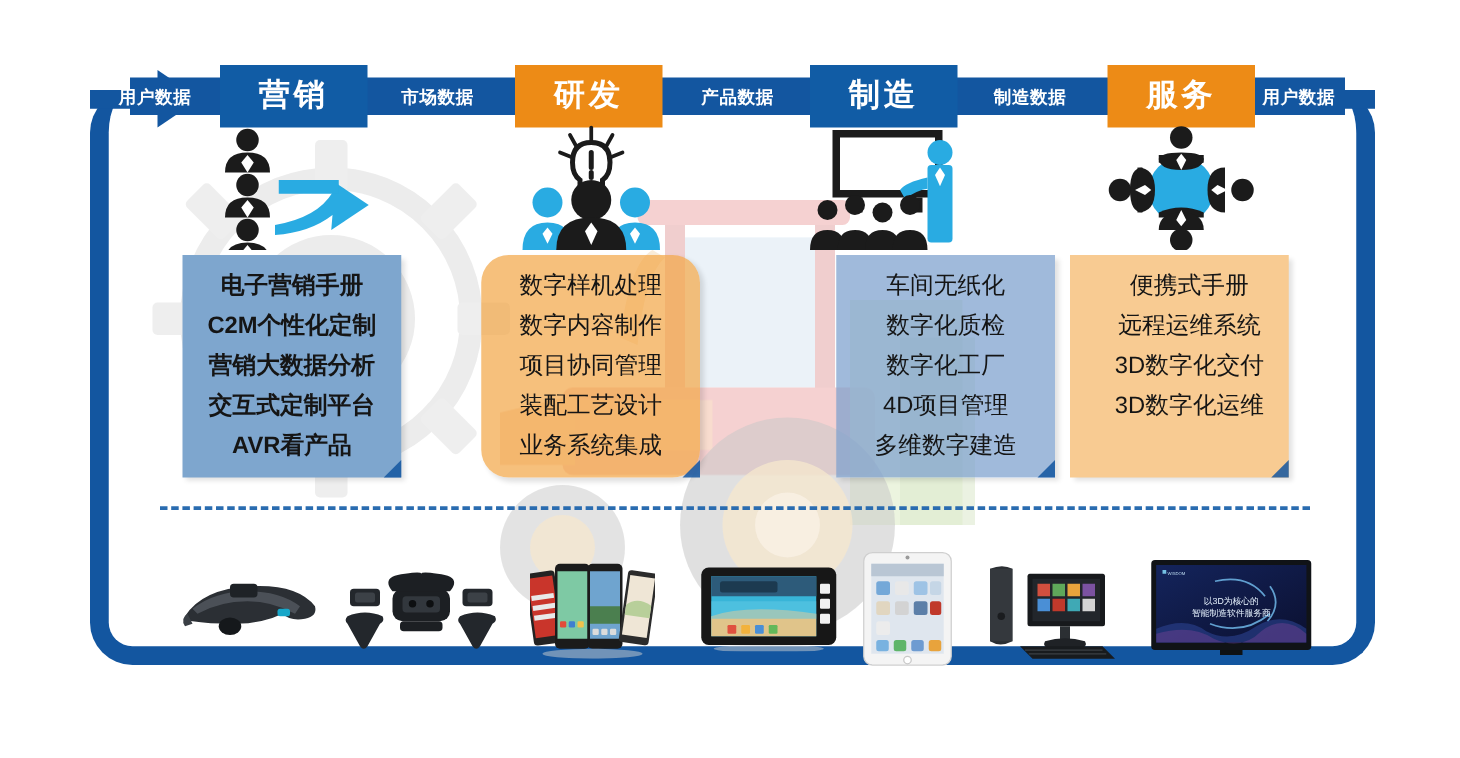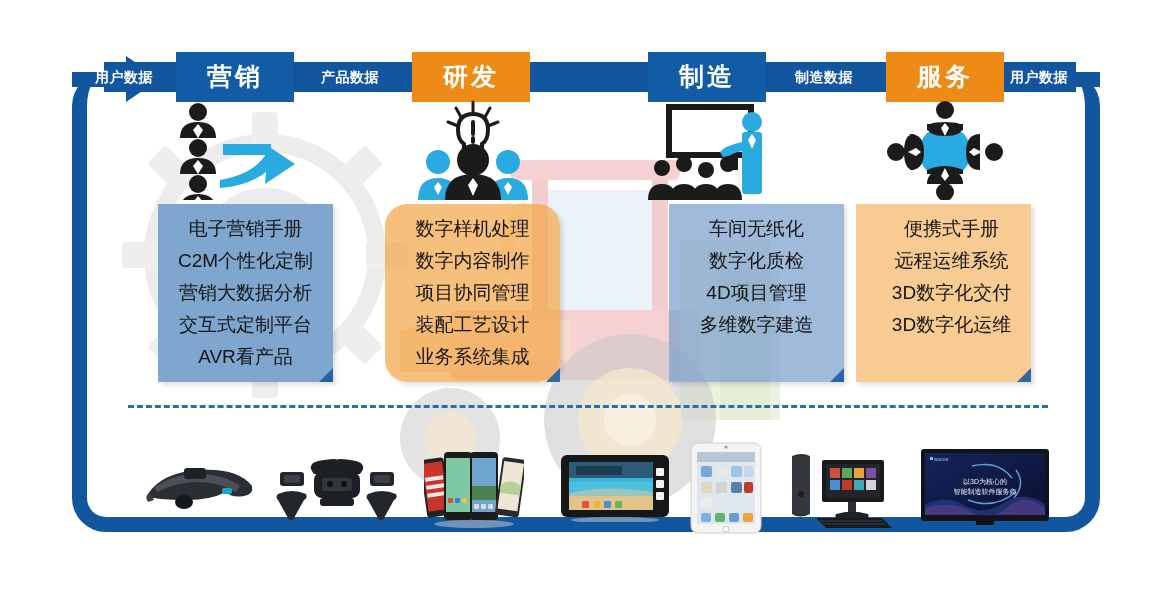--- a/index.html
+++ b/index.html
@@ -118,21 +118,22 @@
   </div>
 
   <div class="loop"></div>
   <div class="loop-top-left"></div>
   <div class="loop-top-right"></div>
   <div class="loop-arrow"></div>
 
   <div class="flowbar"></div>
 
   <div class="flow-label" style="left:88px;width:72px;">用户数据</div>
-  <div class="flow-label" style="left:300px;width:100px;">产品数据</div>
+  <div class="flow-label" style="left:300px;width:100px;">市场数据</div>
+  <div class="flow-label" style="left:540px;width:100px;">产品数据</div>
   <div class="flow-label" style="left:774px;width:100px;">制造数据</div>
   <div class="flow-label" style="left:1002px;width:74px;">用户数据</div>
 
   <div class="stage-chip chip-blue" style="left:176px;width:118px;">营销</div>
   <div class="stage-chip chip-orange" style="left:412px;width:118px;">研发</div>
   <div class="stage-chip chip-blue" style="left:648px;width:118px;">制造</div>
   <div class="stage-chip chip-orange" style="left:886px;width:118px;">服务</div>
 
   <div class="icon-slot" style="left:168px;width:140px;">
     <svg viewBox="0 0 140 100" width="140" height="100">
@@ -227,41 +228,42 @@
       </g>
       <g fill="#ffffff">
         <path d="M65 23 l4 5 -4 8 -4 -8 z"></path>
         <path d="M65 81 l4 -5 -4 -8 -4 8 z"></path>
         <path d="M31 52 l-5 4 -8 -4 8 -4 z" transform="translate(10,0)"></path>
         <path d="M99 52 l5 4 8 -4 -8 -4 z" transform="translate(-10,0)"></path>
       </g>
     </svg>
   </div>
 
-  <div class="listbox lb-blue" style="left:158px;">
+  <div class="listbox lb-blue" style="left:146px;font-weight:bold;">
     <div class="row">电子营销手册</div>
     <div class="row">C2M个性化定制</div>
     <div class="row">营销大数据分析</div>
     <div class="row">交互式定制平台</div>
     <div class="row">AVR看产品</div>
     <span class="corner"></span>
   </div>
 
   <div class="listbox lb-orange1" style="left:385px;">
     <div class="row">数字样机处理</div>
     <div class="row">数字内容制作</div>
     <div class="row">项目协同管理</div>
     <div class="row">装配工艺设计</div>
     <div class="row">业务系统集成</div>
     <span class="corner"></span>
   </div>
 
   <div class="listbox lb-blue2" style="left:625px;margin-left:44px;">
     <div class="row">车间无纸化</div>
     <div class="row">数字化质检</div>
+    <div class="row">数字化工厂</div>
     <div class="row">4D项目管理</div>
     <div class="row">多维数字建造</div>
     <span class="corner"></span>
   </div>
 
   <div class="listbox lb-orange2" style="left:856px;">
     <div class="row">便携式手册</div>
     <div class="row">远程运维系统</div>
     <div class="row">3D数字化交付</div>
     <div class="row">3D数字化运维</div>

